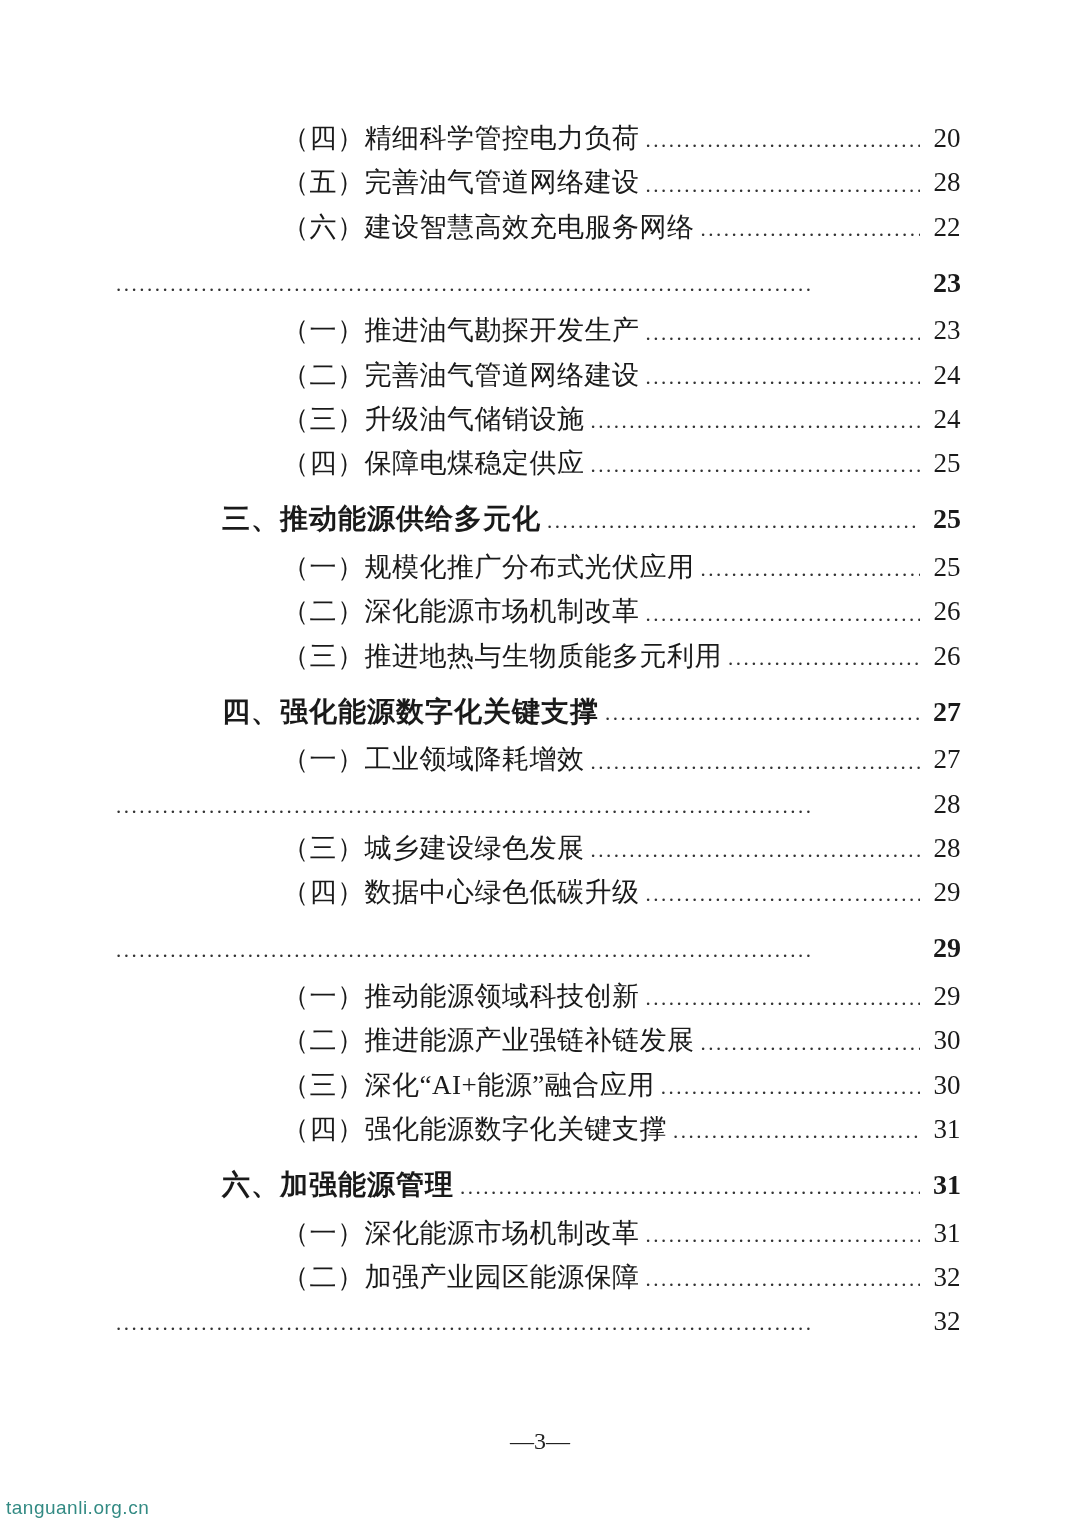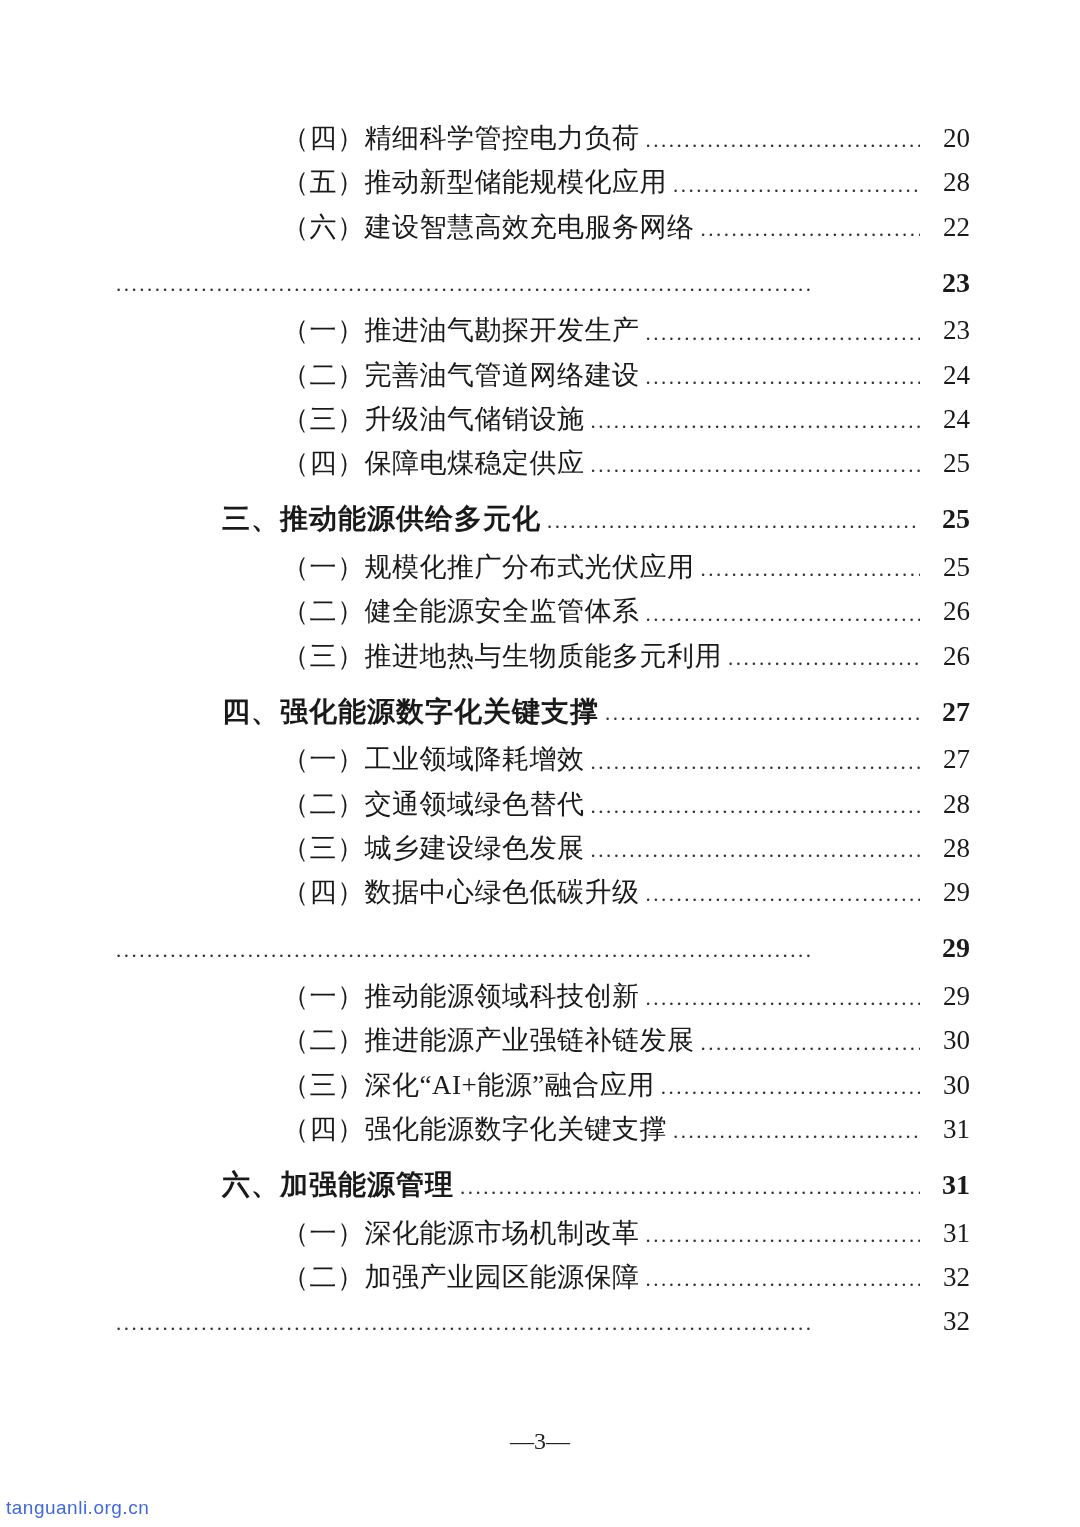--- a/index.html
+++ b/index.html
@@ -66,21 +66,21 @@
     line-height: 1;
     letter-spacing: 2.5px;
     color: #333;
   }
   .level-1 .dots {
     margin-bottom: 7px;
   }
   .page-num {
     flex: 0 0 auto;
     width: 46px;
-    text-align: right;
+    text-align: center;
     font-size: 27px;
     line-height: 1.38;
   }
   .level-1 .page-num {
     font-weight: bold;
     font-size: 28px;
   }
   .footer {
     position: absolute;
     left: 0;
@@ -89,37 +89,37 @@
     text-align: center;
     font-size: 24px;
     color: #222;
   }
   .watermark {
     position: absolute;
     left: 6px;
     bottom: 8px;
     font-family: "Liberation Sans", sans-serif;
     font-size: 19px;
-    color: #1d4ed8;
+    color: #0f766e;
     letter-spacing: 0.5px;
     opacity: 0.85;
   }
 </style>
 </head>
 <body>
 
 <div class="page">
   <div class="toc" id="toc-container">
       <div class="toc-row level-2">
         <span class="lead">（四）精细科学管控电力负荷</span>
         <span class="dots">..........................................................................................</span>
         <span class="page-num">20</span>
       </div>
       <div class="toc-row level-2">
-        <span class="lead">（五）推动新型储能规模化应用</span>
+        <span class="lead">（五）完善油气管道网络建设</span>
         <span class="dots">..........................................................................................</span>
         <span class="page-num">28</span>
       </div>
       <div class="toc-row level-2">
         <span class="lead">（六）建设智慧高效充电服务网络</span>
         <span class="dots">..........................................................................................</span>
         <span class="page-num">22</span>
       </div>
       <div class="toc-row level-1">
         <span class="dots">..........................................................................................</span>
@@ -149,41 +149,40 @@
         <span class="lead">三、推动能源供给多元化</span>
         <span class="dots">..........................................................................................</span>
         <span class="page-num">25</span>
       </div>
       <div class="toc-row level-2">
         <span class="lead">（一）规模化推广分布式光伏应用</span>
         <span class="dots">..........................................................................................</span>
         <span class="page-num">25</span>
       </div>
       <div class="toc-row level-2">
-        <span class="lead">（二）健全能源安全监管体系</span>
+        <span class="lead">（二）深化能源市场机制改革</span>
         <span class="dots">..........................................................................................</span>
         <span class="page-num">26</span>
       </div>
       <div class="toc-row level-2">
         <span class="lead">（三）推进地热与生物质能多元利用</span>
         <span class="dots">..........................................................................................</span>
         <span class="page-num">26</span>
       </div>
       <div class="toc-row level-1">
         <span class="lead">四、强化能源数字化关键支撑</span>
         <span class="dots">..........................................................................................</span>
         <span class="page-num">27</span>
       </div>
       <div class="toc-row level-2">
         <span class="lead">（一）工业领域降耗增效</span>
         <span class="dots">..........................................................................................</span>
         <span class="page-num">27</span>
       </div>
       <div class="toc-row level-2">
-        <span class="lead">（二）交通领域绿色替代</span>
         <span class="dots">..........................................................................................</span>
         <span class="page-num">28</span>
       </div>
       <div class="toc-row level-2">
         <span class="lead">（三）城乡建设绿色发展</span>
         <span class="dots">..........................................................................................</span>
         <span class="page-num">28</span>
       </div>
       <div class="toc-row level-2">
         <span class="lead">（四）数据中心绿色低碳升级</span>

